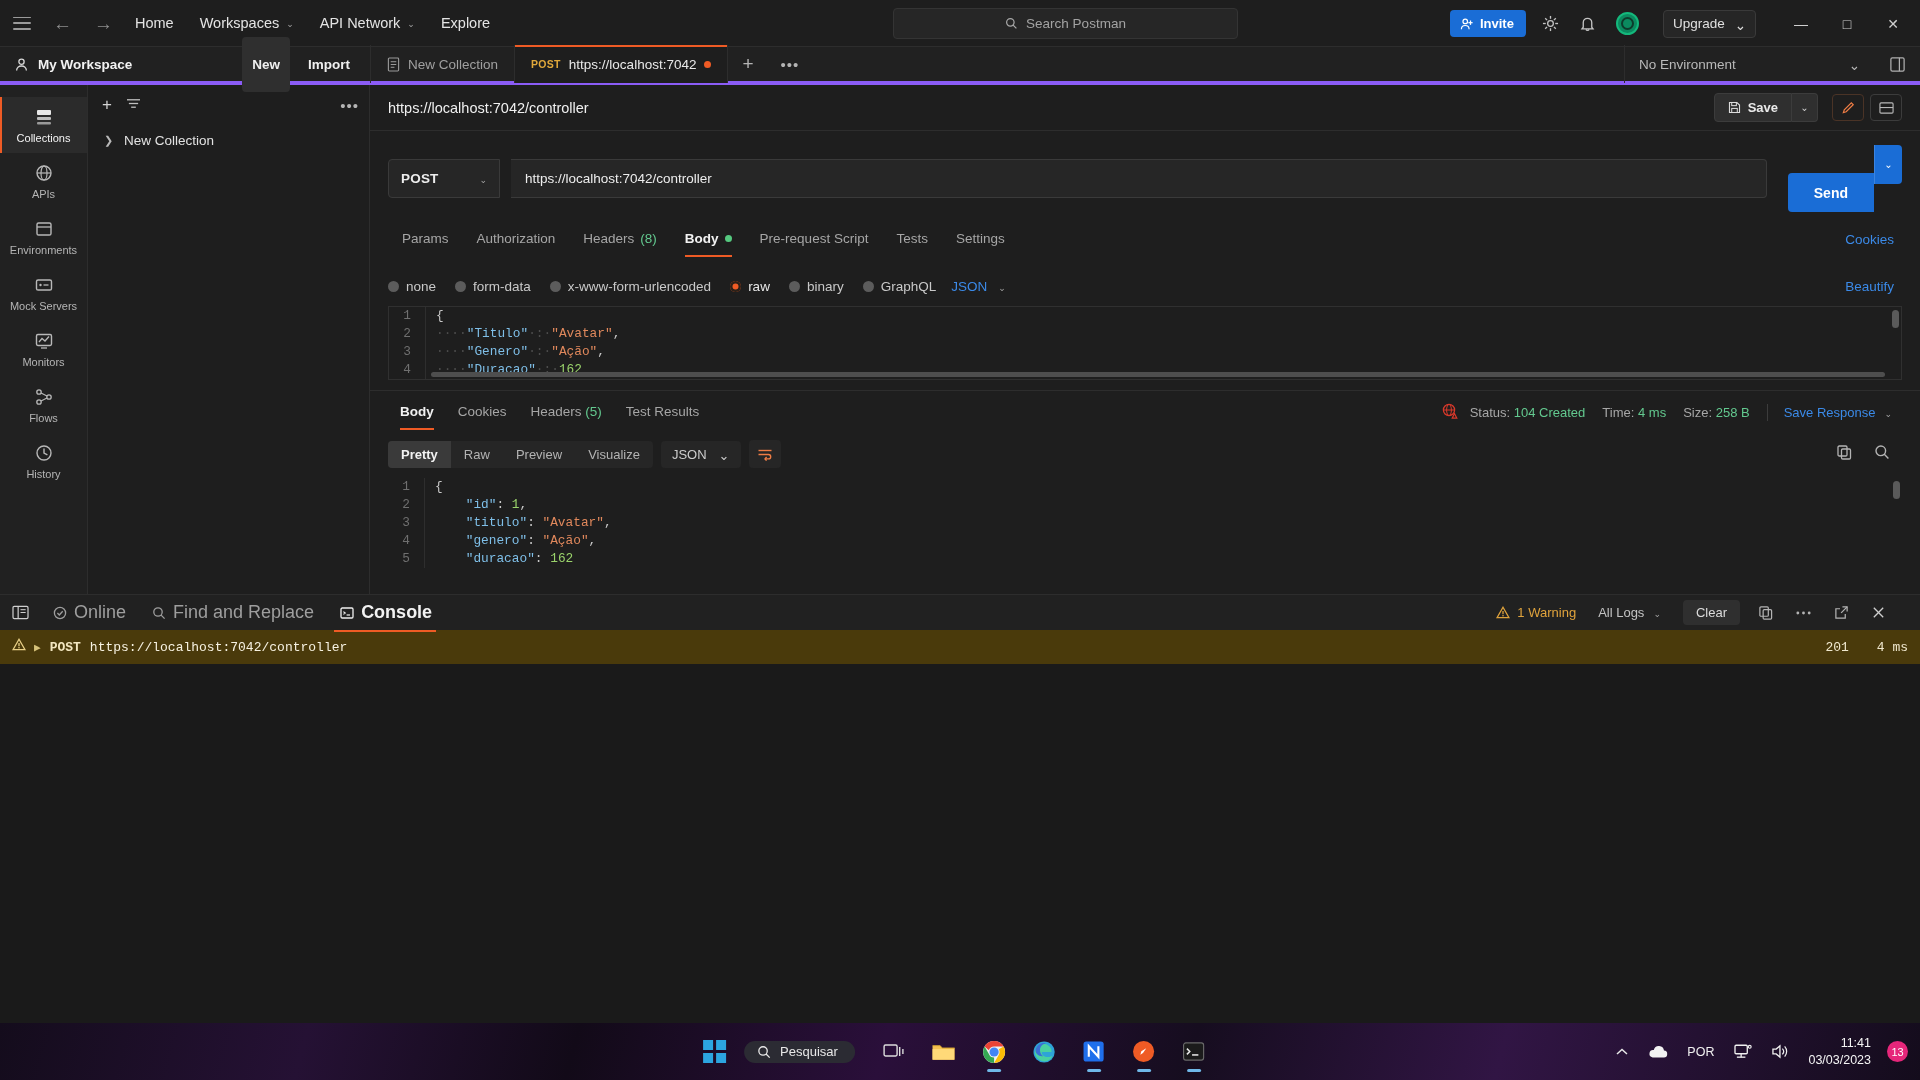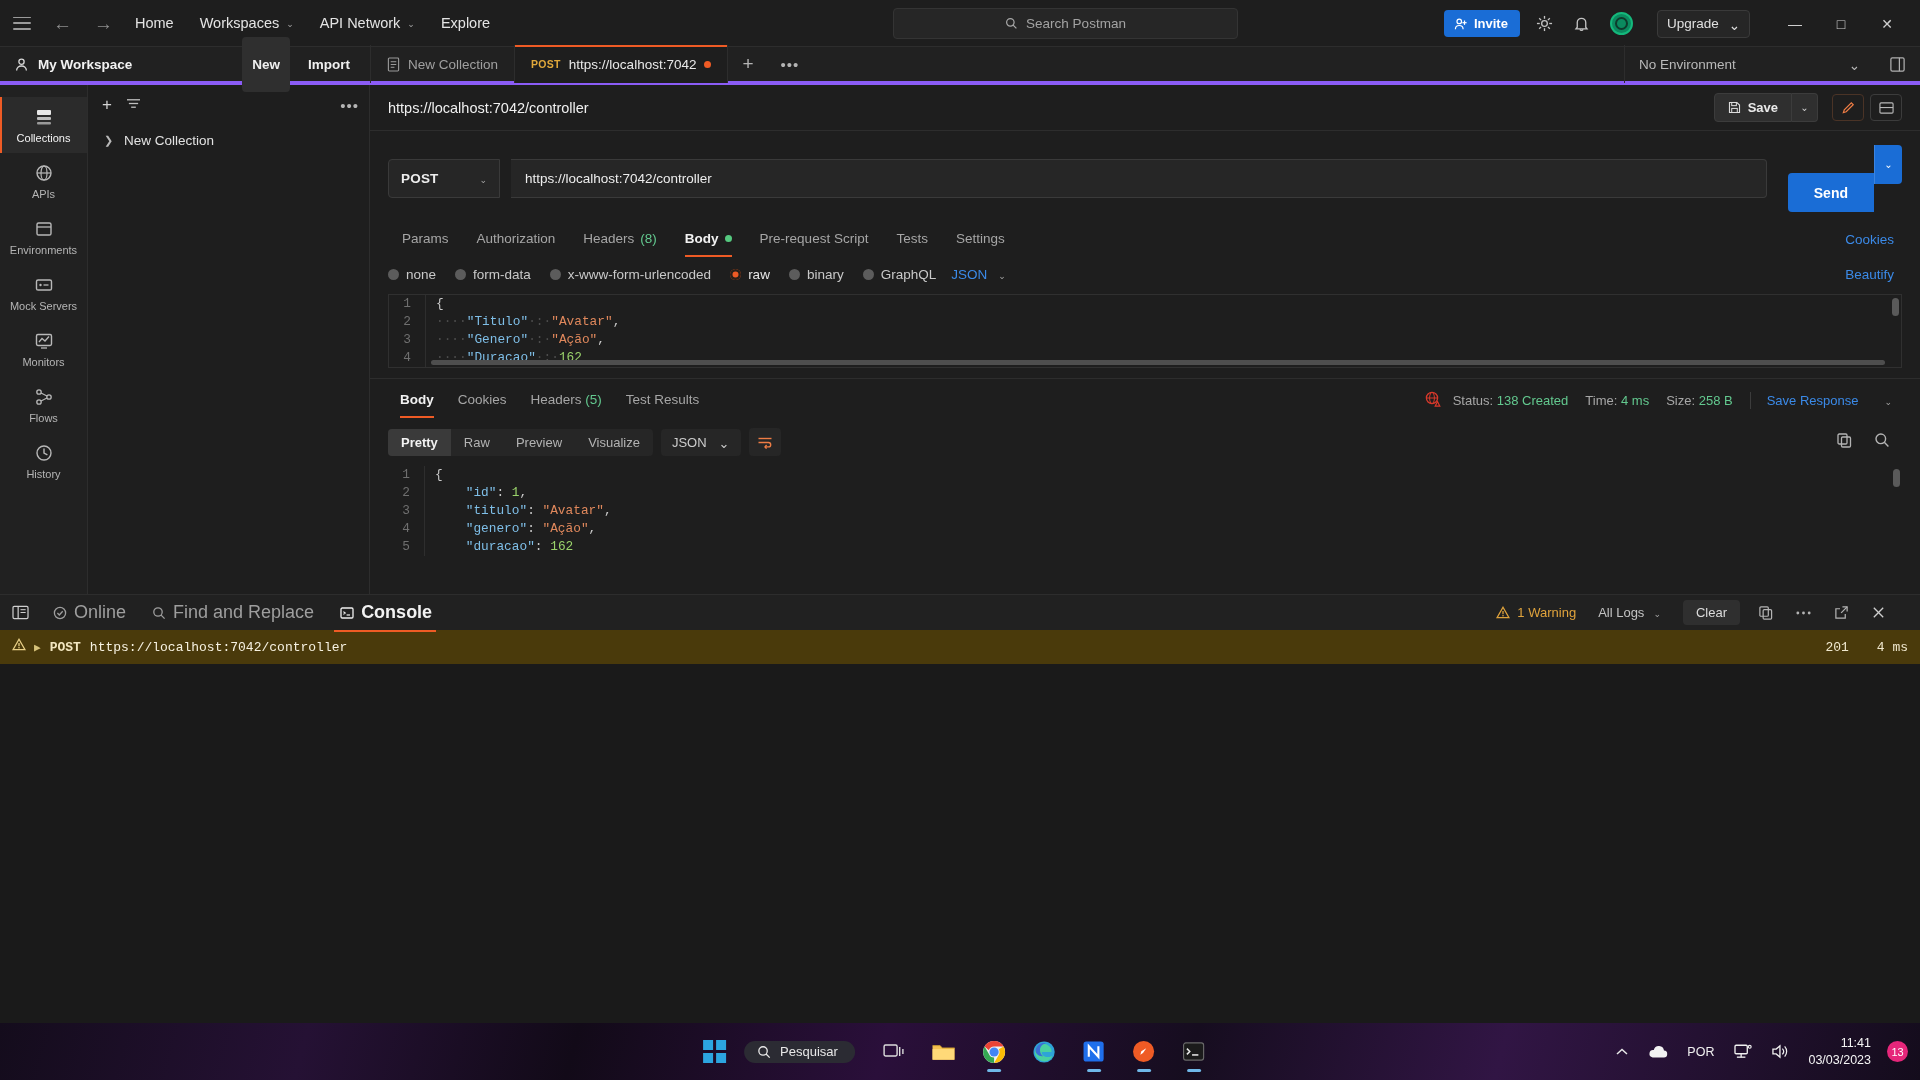--- a/index.html
+++ b/index.html
@@ -24,21 +24,21 @@
   .navarrow:first-of-type { margin-left:4px; }
   .navlink { color:#e4e4e4; font-size:14.5px; margin-right:26px; cursor:pointer; display:flex; align-items:center; gap:7px; white-space:nowrap;}
   .caret { font-size:9px; color:#a5a5a5; position:relative; top:1px;}
   .search-wrap {
     position:absolute; left:893px; top:8px; width:345px; height:31px;
     background:#262626; border:1px solid #343434; border-radius:4px;
     display:flex; align-items:center; justify-content:center; gap:8px; cursor:text;
   }
   .search-wrap .sicon { width:13px; height:13px; }
   .search-ph { color:#a3a3a3; font-size:13.5px; }
-  .topright { position:absolute; right:10px; top:0; height:47px; display:flex; align-items:center; }
+  .topright { position:absolute; right:4px; top:0; height:47px; display:flex; align-items:center; }
   .invite-btn {
     background:#1a6dd6; color:#fff; font-size:13px; font-weight:bold;
     padding:6px 12px 6px 10px; border-radius:4px; display:flex; align-items:center; gap:6px;
     cursor:pointer; margin-right:16px;
   }
   .ticon { width:17px; height:17px; margin-right:20px; cursor:pointer; display:block;}
   .avatar-circle {
     width:23px; height:23px; border-radius:50%; background:#0b8a5f;
     border:2px solid #14b87c; margin-right:24px; cursor:pointer;
     display:flex; align-items:center; justify-content:center;
@@ -138,21 +138,21 @@
 
   .req-tabs { display:flex; align-items:center; padding:0 18px; margin-top:10px; gap:0; position:relative;}
   .rq-tab { padding:9px 14px 11px 14px; color:#a6a6a6; font-size:13.5px; cursor:pointer;
             position:relative; display:flex; align-items:center; gap:6px; white-space:nowrap;}
   .rq-tab.active { color:#f2f2f2; font-weight:bold; }
   .rq-tab.active::after { content:""; position:absolute; left:14px; right:14px; bottom:0; height:2px; background:#ef5b25;}
   .rq-tab .cnt { color:#63c98f; }
   .greendot { width:7px; height:7px; border-radius:50%; background:#55c97f;}
   .cookies-link { margin-left:auto; color:#3b8ae8; font-size:13.5px; cursor:pointer; padding-right:8px;}
 
-  .body-opts { display:flex; align-items:center; padding:0 18px; margin-top:10px; gap:0; }
+  .body-opts { display:flex; align-items:center; padding:0 18px; margin-top:22px; gap:0; }
   .radio { display:flex; align-items:center; gap:7px; margin-right:19px; cursor:pointer;}
   .radio .bullet { width:11px; height:11px; border-radius:50%; background:#5c5c5c; }
   .radio.sel .bullet { background:#ef5b25; box-shadow:inset 0 0 0 2.5px #2b2018;}
   .radio span { color:#c9c9c9; font-size:13.5px;}
   .radio.sel span { color:#e7e7e7;}
   .json-sel { display:flex; align-items:center; gap:11px; cursor:pointer; margin-left:-4px;}
   .json-sel b { color:#3b8ae8; font-size:13.5px; font-weight:normal;}
   .beautify { margin-left:auto; color:#3b8ae8; font-size:13.5px; cursor:pointer; padding-right:8px;}
 
   
@@ -177,21 +177,21 @@
   .resp-tabs { display:flex; align-items:center; padding:0 18px; margin-top:4px;}
   .rs-tab { padding:9px 12px 11px 12px; color:#a6a6a6; font-size:13.5px; cursor:pointer; position:relative; white-space:nowrap;}
   .rs-tab.active { color:#f2f2f2; font-weight:bold;}
   .rs-tab.active::after { content:""; position:absolute; left:12px; right:12px; bottom:0; height:2px; background:#ef5b25;}
   .rs-tab .cnt { color:#63c98f; }
   .resp-meta { margin-left:auto; display:flex; align-items:center; gap:0; padding-right:10px;}
   .resp-meta .warn-ico { margin-right:12px; }
   .resp-meta .mi { color:#a7a7a7; font-size:13px; margin-right:17px; white-space:nowrap;}
   .resp-meta .mi b { color:#63c98f; font-weight:normal;}
   .vdiv { width:1px; height:17px; background:#3c3c3c; margin-right:16px;}
-  .save-resp { color:#3b8ae8; font-size:13px; display:flex; align-items:center; gap:26px; cursor:pointer;}
+  .save-resp { color:#3b8ae8; font-size:13px; display:flex; align-items:center; gap:9px; cursor:pointer;}
 
   .resp-ctrl { display:flex; align-items:center; padding:0 18px; margin-top:10px; gap:8px;}
   .seg { display:flex; background:#262626; border-radius:4px; overflow:hidden;}
   .seg div { padding:6px 13px; color:#b3b3b3; font-size:13px; cursor:pointer;}
   .seg div.on { background:#3a3a3a; color:#f2f2f2; font-weight:bold;}
   .jsel2 { display:flex; align-items:center; gap:12px; background:#262626; border-radius:4px;
            padding:6px 11px; cursor:pointer;}
   .jsel2 span { color:#cdcdcd; font-size:13px;}
   .wrapbtn { background:#262626; border-radius:4px; width:32px; height:28px;
              display:flex; align-items:center; justify-content:center; cursor:pointer;}
@@ -599,21 +599,21 @@
           <span class="warn-ico">
             <svg width="16" height="16" viewBox="0 0 16 16">
               <circle cx="7" cy="7" r="5.6" fill="none" stroke="#d9392b" stroke-width="1.3"></circle>
               <ellipse cx="7" cy="7" rx="2.4" ry="5.6" fill="none" stroke="#d9392b" stroke-width="1"></ellipse>
               <line x1="1.4" y1="7" x2="12.6" y2="7" stroke="#d9392b" stroke-width="1"></line>
               <path d="M10.2 15.2h4.6L12.5 10.6z" fill="#1e1e1e" stroke="#d9392b" stroke-width="1.2"></path>
             </svg>
           </span>
           <span class="mi">
             <span>Status:</span>
-            <b>138 Created</b>
+            <b>104 Created</b>
           </span>
           <span class="mi">
             <span>Time:</span>
             <b>4 ms</b>
           </span>
           <span class="mi">
             <span>Size:</span>
             <b>258 B</b>
           </span>
           <span class="vdiv"></span>

